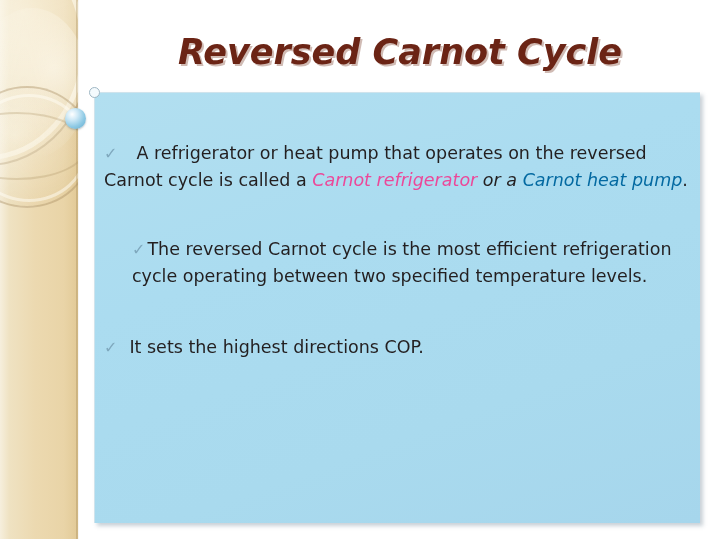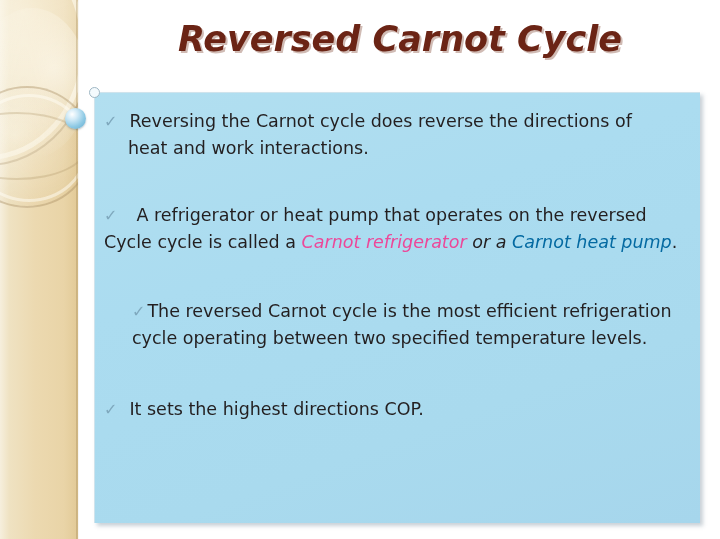--- a/index.html
+++ b/index.html
@@ -105,21 +105,21 @@
     height: 21px;
     border-radius: 50%;
     background: radial-gradient(circle at 34% 30%, #ffffff 0%, #cfe9f6 28%, #8dc9e4 62%, #6fb3d4 88%, #5fa3c6 100%);
     box-shadow: 0 1px 2px rgba(90,110,125,.45);
   }
 
   
   #title {
     position: absolute;
     left: 100px;
-    top: 19px;
+    top: 32px;
     width: 600px;
     text-align: center;
     font-family: "DejaVu Sans", sans-serif;
     font-weight: bold;
     font-style: italic;
     font-size: 35px;
     letter-spacing: 0px;
     color: #6b2415;
     text-shadow: 2px 2px 0 rgba(120,60,40,.35);
     white-space: nowrap;
@@ -205,27 +205,23 @@
   <div id="sidebar-edge"></div>
   <div id="bead"></div>
 
   <div id="title">Reversed Carnot Cycle</div>
 
   <div id="content-box"></div>
   <div id="corner-handle"></div>
 
   <div id="body-text">
 
-    <div class="para p1">
-      <span class="tick">✓</span><span class="gap-md"></span><span>Reversing the Carnot cycle does reverse the directions of</span><br>
-      <span class="gap-md"></span><span class="gap-md"></span><span>heat and work interactions.</span>
-    </div>
 
     <div class="para p2">
-      <span class="tick">✓</span><span class="gap-md"></span><span class="gap-sm"></span><span>A refrigerator or heat pump that operates on the reversed Cycle cycle is called a </span><span class="carnot-refrigerator">Carnot refrigerator</span><span class="italic"> or a </span><span class="carnot-heat-pump">Carnot heat pump</span><span>.</span>
+      <span class="tick">✓</span><span class="gap-md"></span><span class="gap-sm"></span><span>A refrigerator or heat pump that operates on the reversed Carnot cycle is called a </span><span class="carnot-refrigerator">Carnot refrigerator</span><span class="italic"> or a </span><span class="carnot-heat-pump">Carnot heat pump</span><span>.</span>
     </div>
 
     <div class="para p3">
       <span class="tick">✓</span><span class="gap-xs"></span><span>The reversed Carnot cycle is the most efficient refrigeration cycle operating between two specified temperature levels.</span>
     </div>
 
     <div class="para p4">
       <span class="tick">✓</span><span class="gap-md"></span><span>It sets the highest directions COP.</span>
     </div>
 

